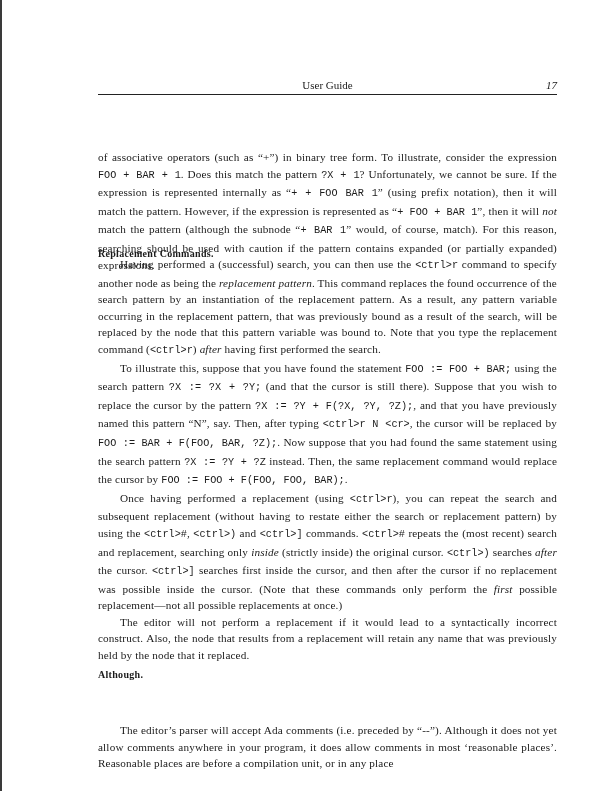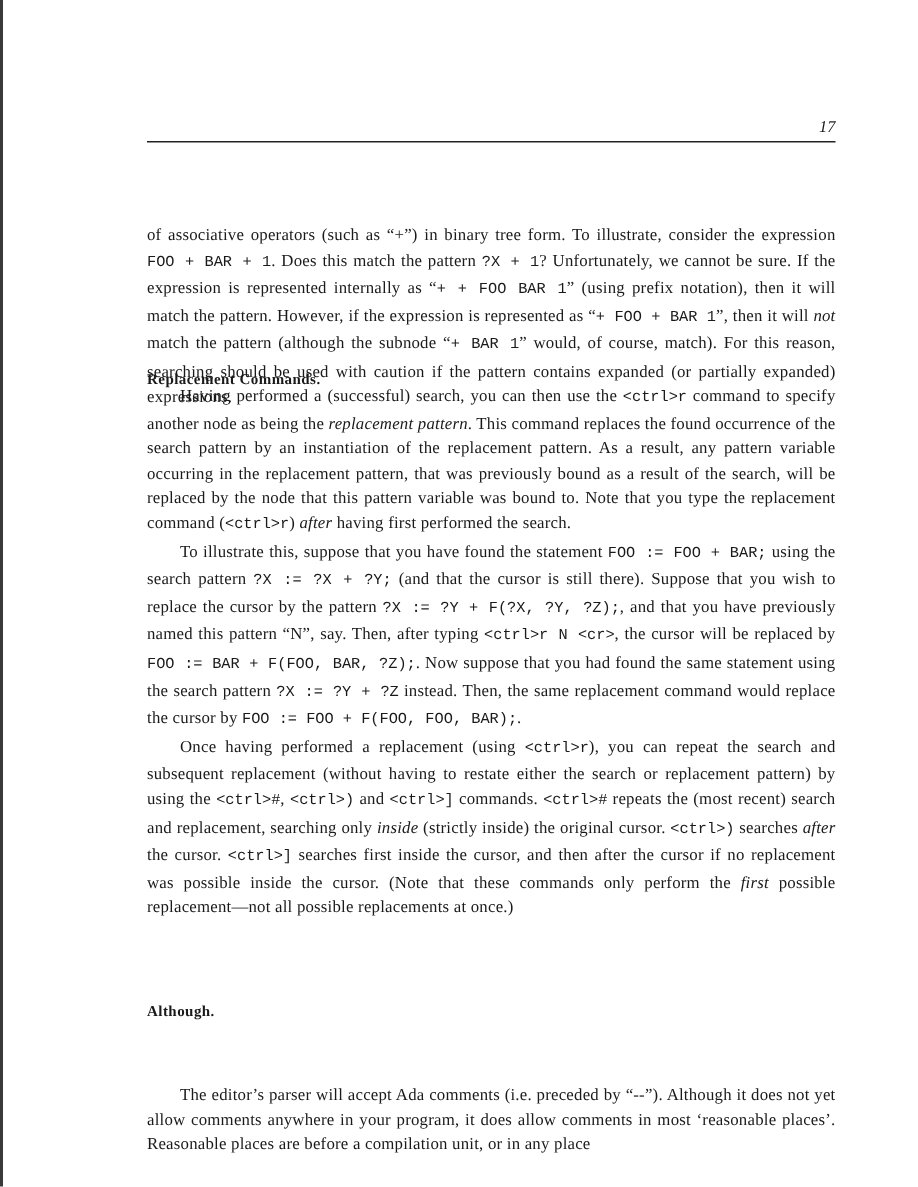--- a/index.html
+++ b/index.html
@@ -86,33 +86,35 @@
     #block3 { top: 722px; }
   </style>
 </head>
 <body>
 
 <div class="left-edge"></div>
 
 <div class="page">
 
   <div class="running-head">
+    <span class="title">User Guide</span>
     <span class="pageno">17</span>
   </div>
 
   <div class="body-text" id="block1">
     <p><span>of associative operators (such as “+”) in binary tree form. To illustrate, consider the expression </span><span class="mono">FOO + BAR + 1</span><span>. Does this match the pattern </span><span class="mono">?X + 1</span><span>? Unfortunately, we cannot be sure. If the expression is represented internally as “</span><span class="mono">+ + FOO BAR 1</span><span>” (using prefix notation), then it will match the pattern. However, if the expression is represented as “</span><span class="mono">+ FOO + BAR 1</span><span>”, then it will </span><em>not</em><span> match the pattern (although the subnode “</span><span class="mono">+ BAR 1</span><span>” would, of course, match). For this reason, searching should be used with caution if the pattern contains expanded (or partially expanded) expressions.</span></p>
   </div>
 
   <div class="section-heading" id="heading-replacement">Replacement Commands.</div>
 
   <div class="body-text" id="block2">
     <p class="indent"><span>Having performed a (successful) search, you can then use the </span><span class="mono">&lt;ctrl&gt;r</span><span> command to specify another node as being the </span><em>replacement pattern</em><span>. This command replaces the found occurrence of the search pattern by an instantiation of the replacement pattern. As a result, any pattern variable occurring in the replacement pattern, that was previously bound as a result of the search, will be replaced by the node that this pattern variable was bound to. Note that you type the replacement command (</span><span class="mono">&lt;ctrl&gt;r</span><span>) </span><em>after</em><span> having first performed the search.</span></p>
     <p class="indent"><span>To illustrate this, suppose that you have found the statement </span><span class="mono">FOO := FOO + BAR;</span><span> using the search pattern </span><span class="mono">?X := ?X + ?Y;</span><span> (and that the cursor is still there). Suppose that you wish to replace the cursor by the pattern </span><span class="mono">?X := ?Y + F(?X, ?Y, ?Z);</span><span>, and that you have previously named this pattern “N”, say. Then, after typing </span><span class="mono">&lt;ctrl&gt;r N &lt;cr&gt;</span><span>, the cursor will be replaced by </span><span class="mono">FOO := BAR + F(FOO, BAR, ?Z);</span><span>. Now suppose that you had found the same statement using the search pattern </span><span class="mono">?X := ?Y + ?Z</span><span> instead. Then, the same replacement command would replace the cursor by </span><span class="mono">FOO := FOO + F(FOO, FOO, BAR);</span><span>.</span></p>
     <p class="indent"><span>Once having performed a replacement (using </span><span class="mono">&lt;ctrl&gt;r</span><span>), you can repeat the search and subsequent replacement (without having to restate either the search or replacement pattern) by using the </span><span class="mono">&lt;ctrl&gt;#</span><span>, </span><span class="mono">&lt;ctrl&gt;)</span><span> and </span><span class="mono">&lt;ctrl&gt;]</span><span> commands. </span><span class="mono">&lt;ctrl&gt;#</span><span> repeats the (most recent) search and replacement, searching only </span><em>inside</em><span> (strictly inside) the original cursor. </span><span class="mono">&lt;ctrl&gt;)</span><span> searches </span><em>after</em><span> the cursor. </span><span class="mono">&lt;ctrl&gt;]</span><span> searches first inside the cursor, and then after the cursor if no replacement was possible inside the cursor. (Note that these commands only perform the </span><em>first</em><span> possible replacement—not all possible replacements at once.)</span></p>
+    <p class="indent"><span>The editor will not perform a replacement if it would lead to a syntactically incorrect construct. Also, the node that results from a replacement will retain any name that was previously held by the node that it replaced.</span></p>
   </div>
 
   <div class="section-heading" id="heading-comments">Although.</div>
 
   <div class="body-text" id="block3">
     <p class="indent"><span>The editor’s parser will accept Ada comments (i.e. preceded by “--”). Although it does not yet allow comments anywhere in your program, it does allow comments in most ‘reasonable places’. Reasonable places are before a compilation unit, or in any place</span></p>
   </div>
 
 </div>
 

